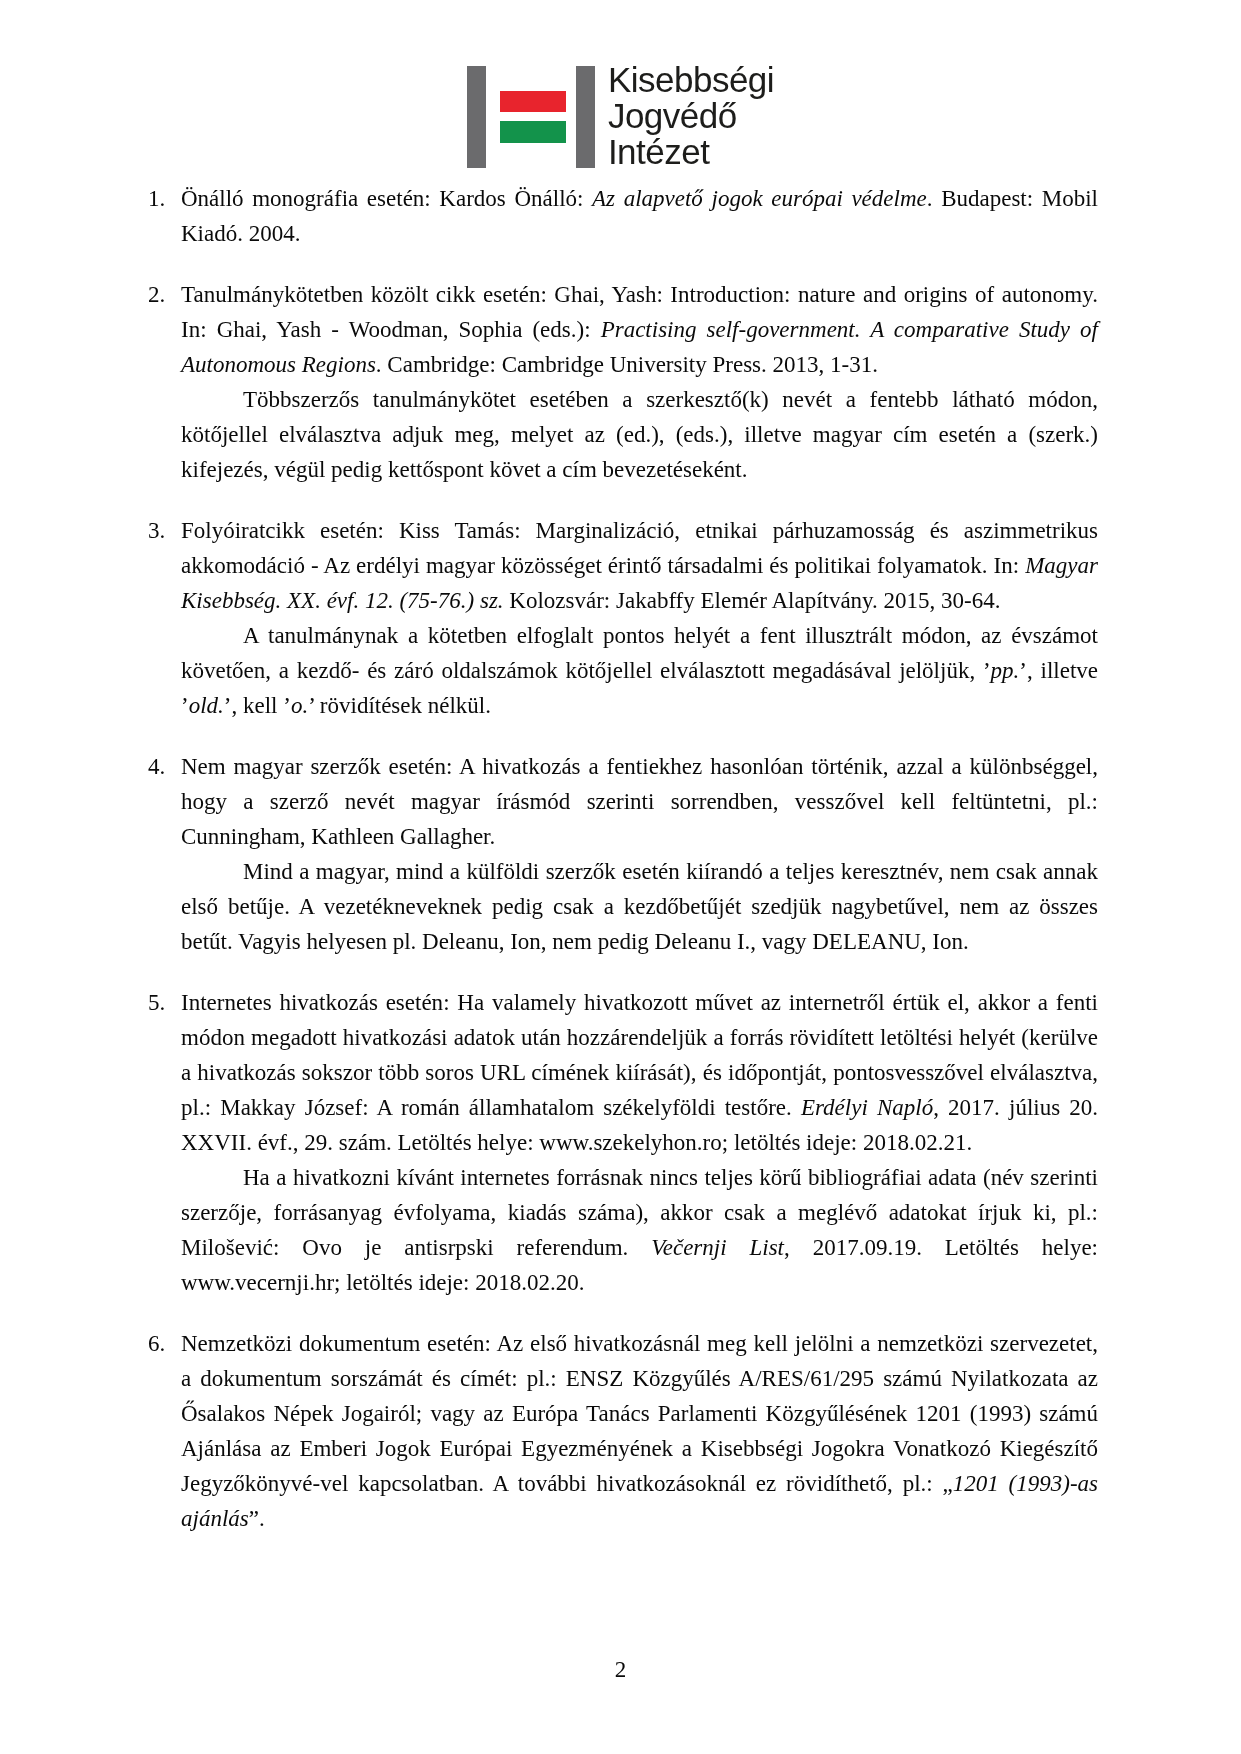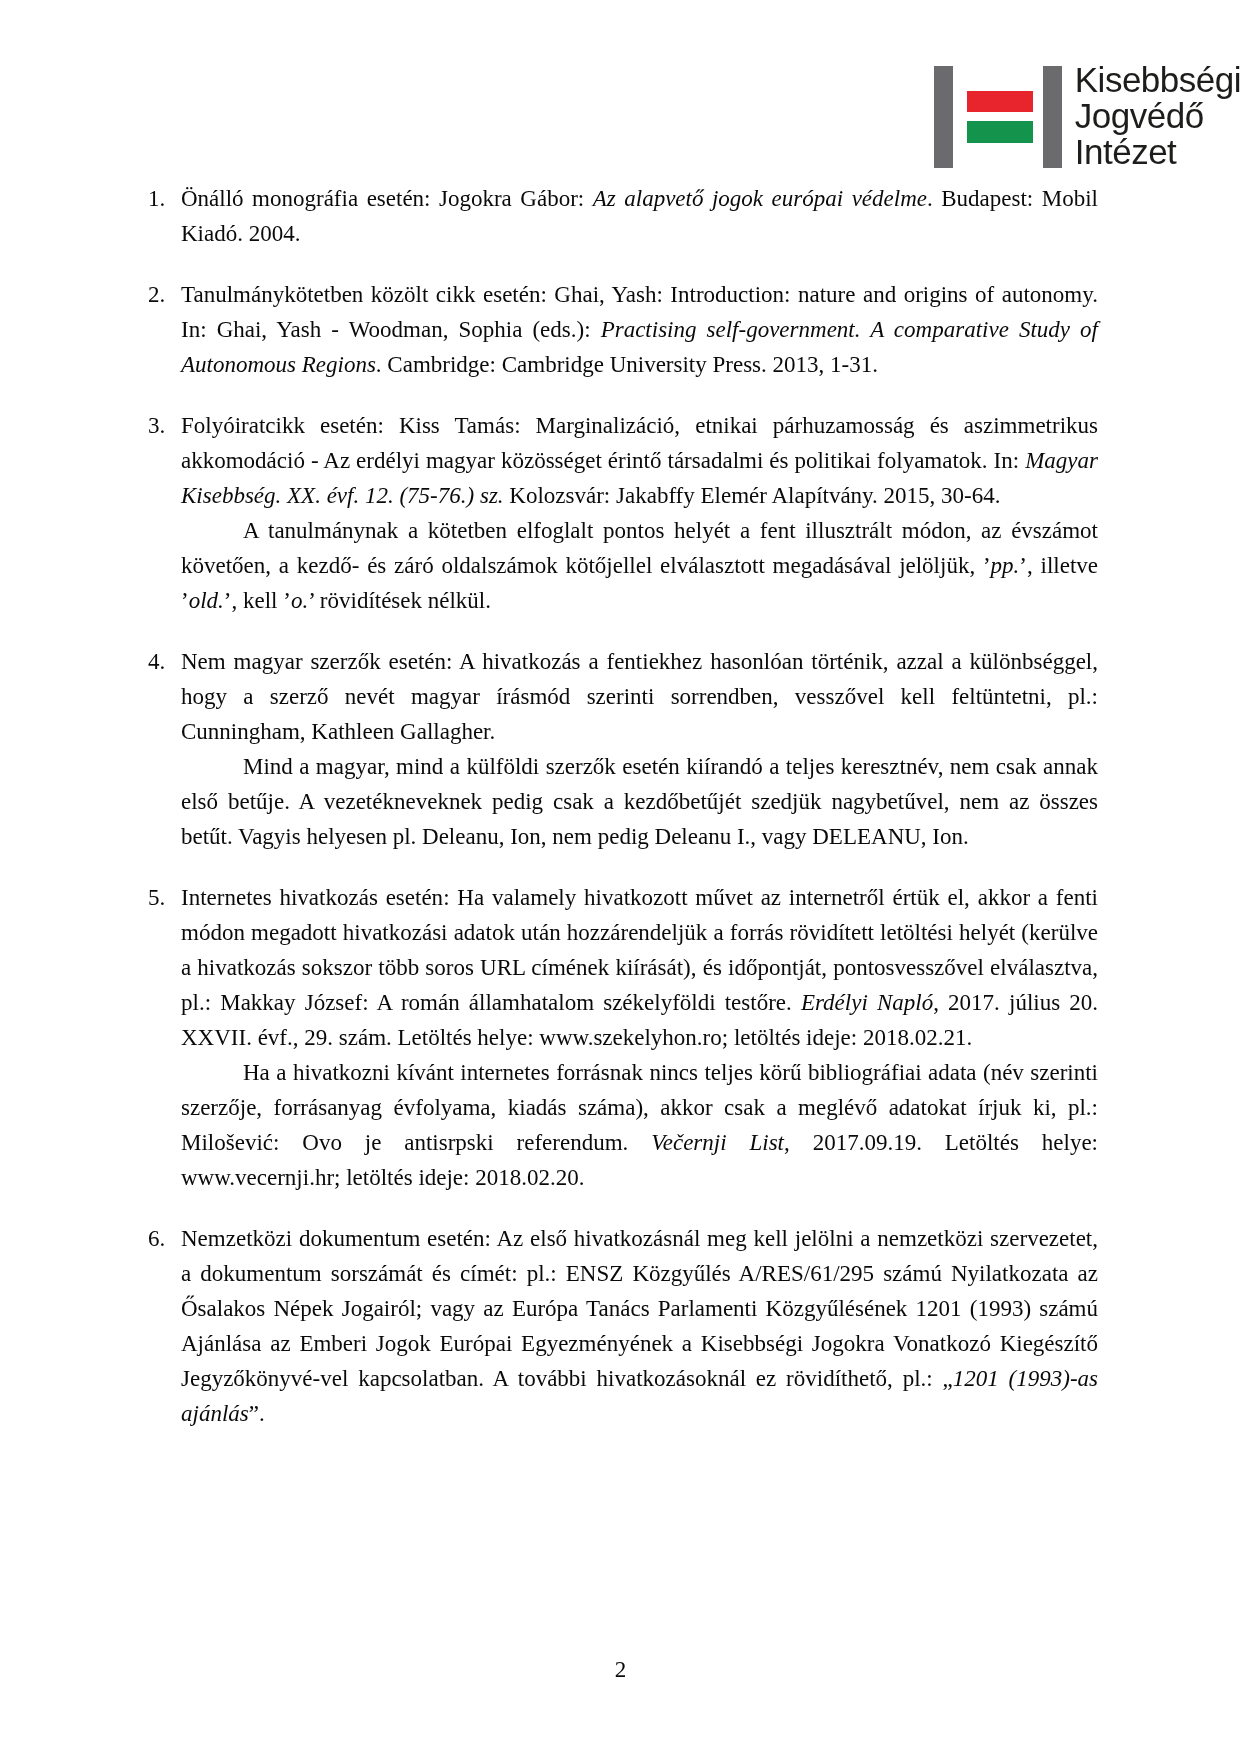--- a/index.html
+++ b/index.html
@@ -13,21 +13,21 @@
     overflow: hidden;
   }
 
   
   .logo {
     position: absolute;
     top: 66px;
     left: 0;
     right: 0;
     display: flex;
-    justify-content: flex-end;
+    justify-content: center;
     align-items: flex-start;
   }
   .logo-mark { display: flex; height: 102px; flex: none; }
   .logo-bar { width: 19px; height: 102px; background: #6b6b6d; }
   .logo-mid { width: 66px; margin: 25px 10px 0 14px; }
   .logo-stripe { height: 21px; }
   .logo-stripe.green { margin-top: 9px; height: 22px; }
   .logo-text {
     margin-left: 13px;
     margin-top: -4px;
@@ -86,27 +86,28 @@
       <div>Kisebbségi</div>
       <div>Jogvédő</div>
       <div>Intézet</div>
     </div>
   </header>
 
   <main class="list">
       <div class="item">
         <span class="num">1.</span>
         <div class="body">
-          <p class="lead"><span class="b">Önálló monográfia esetén</span><span>: Jogokra Gábor: </span><span class="i">Az alapvető jogok európai védelme</span><span>. Budapest: Mobil Kiadó. 2004.</span></p>
+          <p class="lead"><span class="b">Önálló monográfia esetén</span><span>: Kardos Önálló: </span><span class="i">Az alapvető jogok európai védelme</span><span>. Budapest: Mobil Kiadó. 2004.</span></p>
         </div>
       </div>
       <div class="item">
         <span class="num">2.</span>
         <div class="body">
           <p class="lead"><span class="b">Tanulmánykötetben közölt cikk esetén</span><span>: Ghai, Yash: Introduction: nature and origins of autonomy. In: Ghai, Yash - Woodman, Sophia (eds.): </span><span class="i">Practising self-government. A comparative Study of Autonomous Regions</span><span>. Cambridge: Cambridge University Press. 2013, 1-31.</span></p>
+          <p class="sub"><span>Többszerzős tanulmánykötet esetében a szerkesztő(k) nevét a fentebb látható módon, kötőjellel elválasztva adjuk meg, melyet az (ed.), (eds.), illetve magyar cím esetén a (szerk.) kifejezés, végül pedig kettőspont követ a cím bevezetéseként.</span></p>
         </div>
       </div>
       <div class="item">
         <span class="num">3.</span>
         <div class="body">
           <p class="lead"><span class="b">Folyóiratcikk esetén</span><span>: Kiss Tamás: Marginalizáció, etnikai párhuzamosság és aszimmetrikus akkomodáció - Az erdélyi magyar közösséget érintő társadalmi és politikai folyamatok. In: </span><span class="i">Magyar Kisebbség. XX. évf. 12. (75-76.) sz.</span><span> Kolozsvár: Jakabffy Elemér Alapítvány. 2015, 30-64.</span></p>
           <p class="sub"><span>A tanulmánynak a kötetben elfoglalt pontos helyét a fent illusztrált módon, az évszámot követően, a kezdő- és záró oldalszámok kötőjellel elválasztott megadásával jelöljük, ’</span><span class="i">pp.</span><span>’, illetve ’</span><span class="i">old.</span><span>’, kell ’</span><span class="i">o.</span><span>’ rövidítések nélkül.</span></p>
         </div>
       </div>
       <div class="item">

